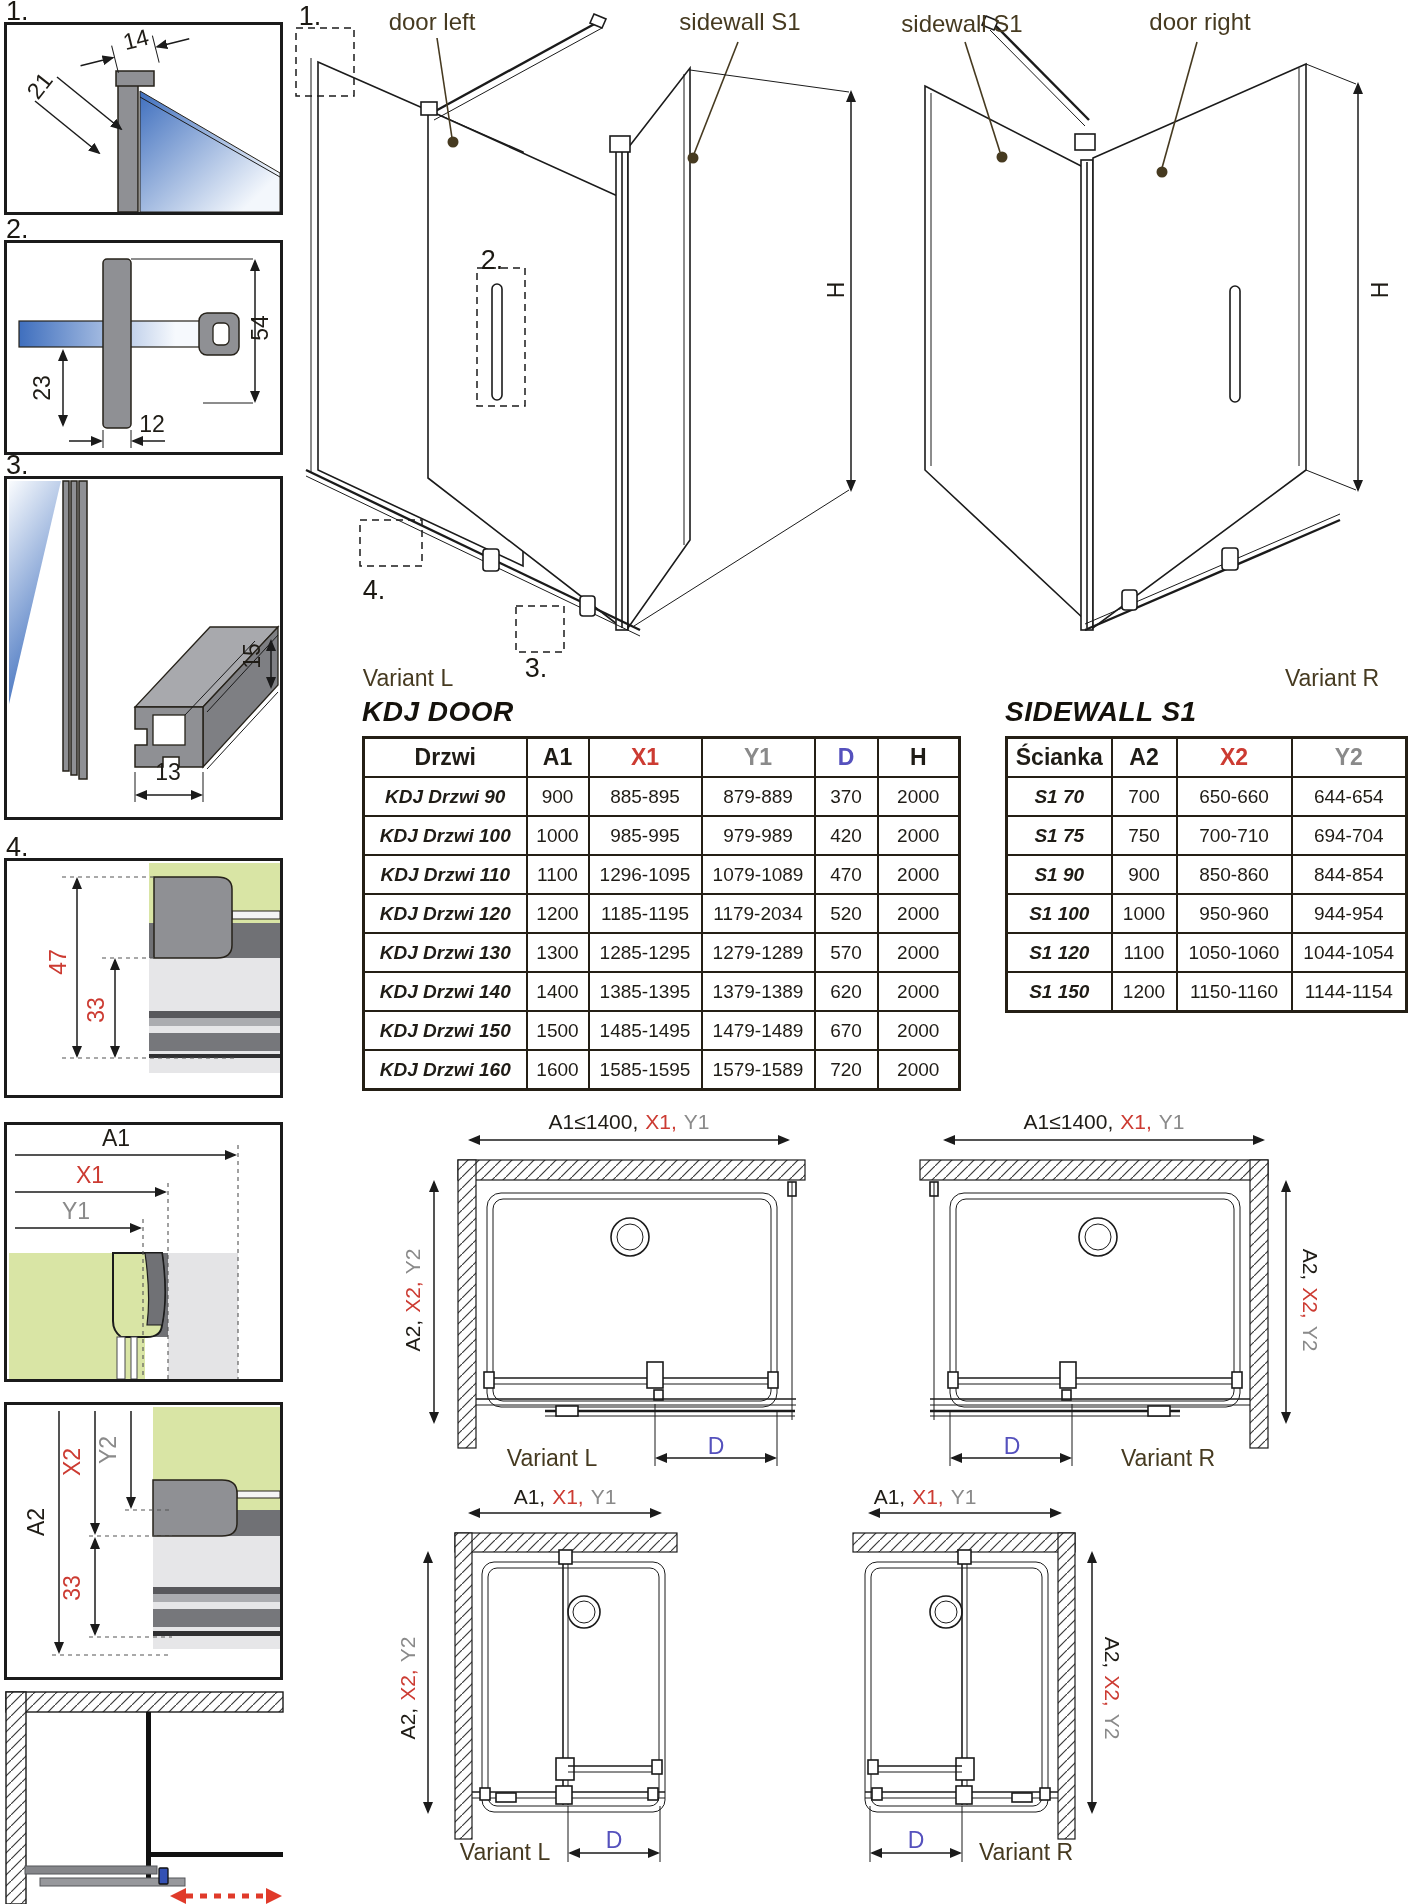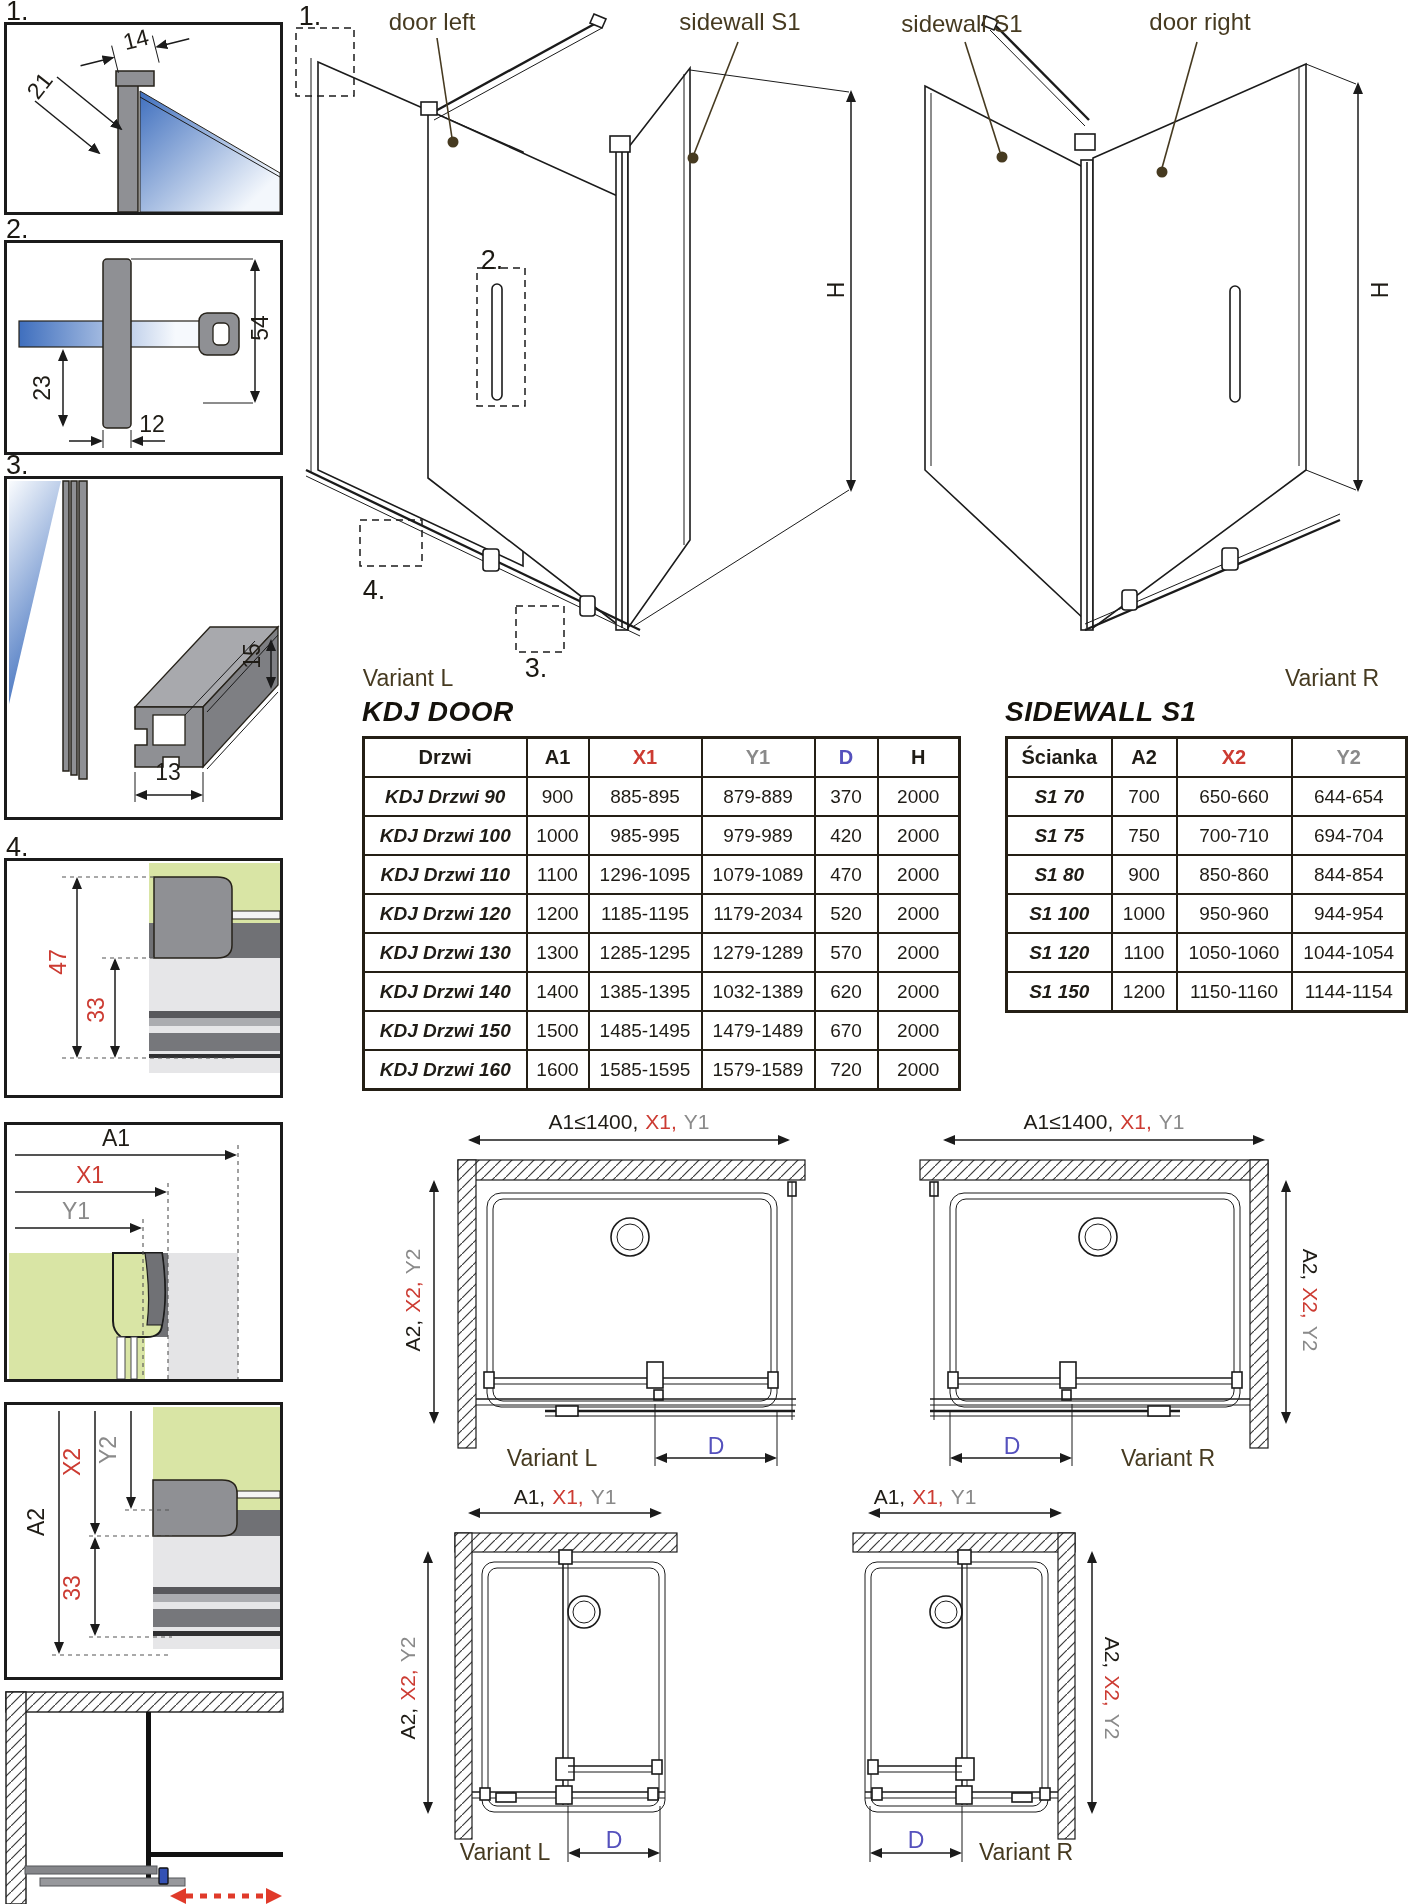--- a/index.html
+++ b/index.html
@@ -21,21 +21,21 @@
   .red{color:#cc3b32;}
   .gray{color:#8a8a8a;}
   .blue{color:#5551bd;}
   .title{font-size:28px;font-weight:bold;font-style:italic;color:#15120c;letter-spacing:.5px;}
   .dimgrp span{margin-right:7px;} .dimgrp span:last-child{margin-right:0;}
   
   table.spec{position:absolute;z-index:3;border-collapse:collapse;table-layout:fixed;
              background:#fff;border:3px solid #241f15;}
   table.spec th,table.spec td{border:2px solid #241f15;text-align:center;vertical-align:middle;
              padding:0;height:37px;font-size:19px;overflow:hidden;}
-  table.spec th{font-weight:bold;font-size:20px;}
+  table.spec th{font-weight:bold;font-size:23px;}
   table.spec td.nm,table.spec th.nm{font-weight:bold;font-style:italic;}
   
   .ln{stroke:#1b1b1b;stroke-width:1.6;fill:none;}
   .ln2{stroke:#1b1b1b;stroke-width:2.4;fill:none;}
   .thin{stroke:#1b1b1b;stroke-width:1;fill:none;}
   .wfill{fill:#fff;stroke:#1b1b1b;stroke-width:1.6;}
   .gfill{fill:#8f9094;stroke:#26221a;stroke-width:1.5;}
   .gfill2{fill:#a8a9ad;stroke:#26221a;stroke-width:1.3;}
   .gfill3{fill:#7e7f83;stroke:#26221a;stroke-width:1.3;}
   .dash{stroke:#1b1b1b;stroke-width:1.5;stroke-dasharray:7 5;fill:none;}
@@ -462,21 +462,21 @@
           <td>1300</td>
           <td>1285-1295</td>
           <td>1279-1289</td>
           <td>570</td>
           <td>2000</td>
         </tr>
   <tr>
           <td class="nm">KDJ Drzwi 140</td>
           <td>1400</td>
           <td>1385-1395</td>
-          <td>1032-1389</td>
+          <td>1379-1389</td>
           <td>620</td>
           <td>2000</td>
         </tr>
   <tr>
           <td class="nm">KDJ Drzwi 150</td>
           <td>1500</td>
           <td>1485-1495</td>
           <td>1479-1489</td>
           <td>670</td>
           <td>2000</td>
@@ -515,21 +515,21 @@
           <td>650-660</td>
           <td>644-654</td>
         </tr>
   <tr>
           <td class="nm">S1 75</td>
           <td>750</td>
           <td>700-710</td>
           <td>694-704</td>
         </tr>
   <tr>
-          <td class="nm">S1 80</td>
+          <td class="nm">S1 90</td>
           <td>900</td>
           <td>850-860</td>
           <td>844-854</td>
         </tr>
   <tr>
           <td class="nm">S1 100</td>
           <td>1000</td>
           <td>950-960</td>
           <td>944-954</td>
         </tr>

